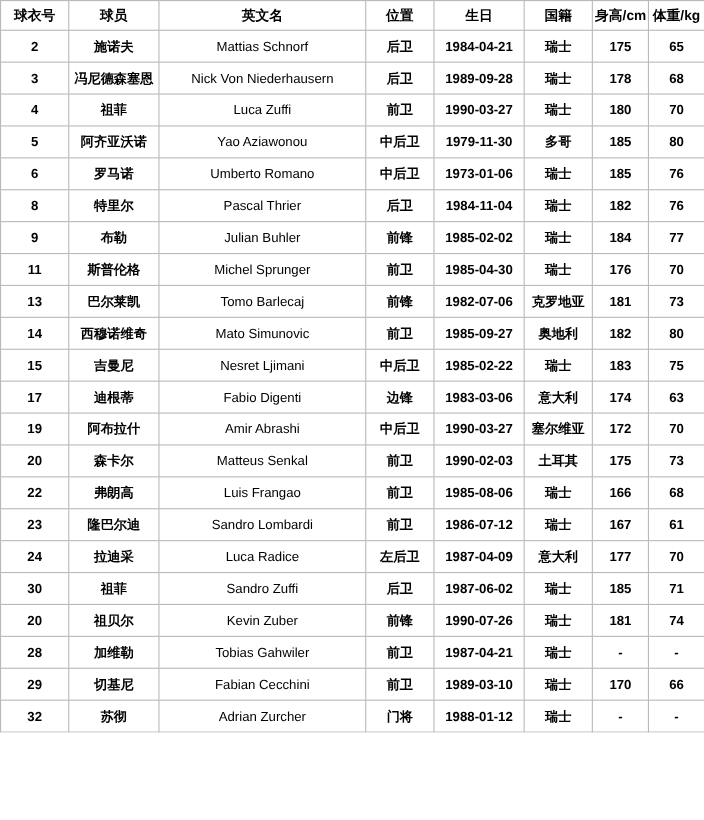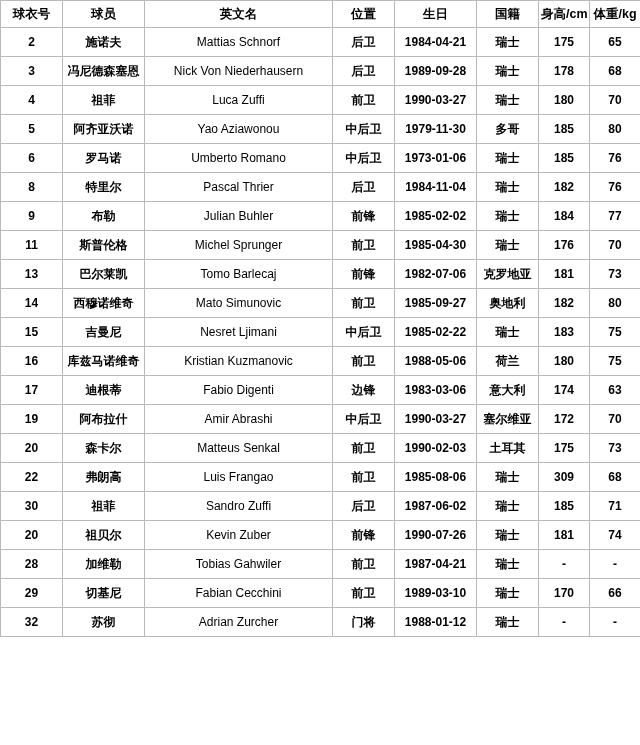--- a/index.html
+++ b/index.html
@@ -182,30 +182,20 @@
         <td>15</td>
         <td>吉曼尼</td>
         <td class="name-en">Nesret Ljimani</td>
         <td>中后卫</td>
         <td>1985-02-22</td>
         <td>瑞士</td>
         <td>183</td>
         <td>75</td>
       </tr>
       <tr>
-        <td>16</td>
-        <td>库兹马诺维奇</td>
-        <td class="name-en">Kristian Kuzmanovic</td>
-        <td>前卫</td>
-        <td>1988-05-06</td>
-        <td>荷兰</td>
-        <td>180</td>
-        <td>75</td>
-      </tr>
-      <tr>
         <td>17</td>
         <td>迪根蒂</td>
         <td class="name-en">Fabio Digenti</td>
         <td>边锋</td>
         <td>1983-03-06</td>
         <td>意大利</td>
         <td>174</td>
         <td>63</td>
       </tr>
       <tr>
@@ -228,22 +218,42 @@
         <td>175</td>
         <td>73</td>
       </tr>
       <tr>
         <td>22</td>
         <td>弗朗高</td>
         <td class="name-en">Luis Frangao</td>
         <td>前卫</td>
         <td>1985-08-06</td>
         <td>瑞士</td>
-        <td>309</td>
+        <td>166</td>
         <td>68</td>
+      </tr>
+      <tr>
+        <td>23</td>
+        <td>隆巴尔迪</td>
+        <td class="name-en">Sandro Lombardi</td>
+        <td>前卫</td>
+        <td>1986-07-12</td>
+        <td>瑞士</td>
+        <td>167</td>
+        <td>61</td>
+      </tr>
+      <tr>
+        <td>24</td>
+        <td>拉迪采</td>
+        <td class="name-en">Luca Radice</td>
+        <td>左后卫</td>
+        <td>1987-04-09</td>
+        <td>意大利</td>
+        <td>177</td>
+        <td>70</td>
       </tr>
       <tr>
         <td>30</td>
         <td>祖菲</td>
         <td class="name-en">Sandro Zuffi</td>
         <td>后卫</td>
         <td>1987-06-02</td>
         <td>瑞士</td>
         <td>185</td>
         <td>71</td>

